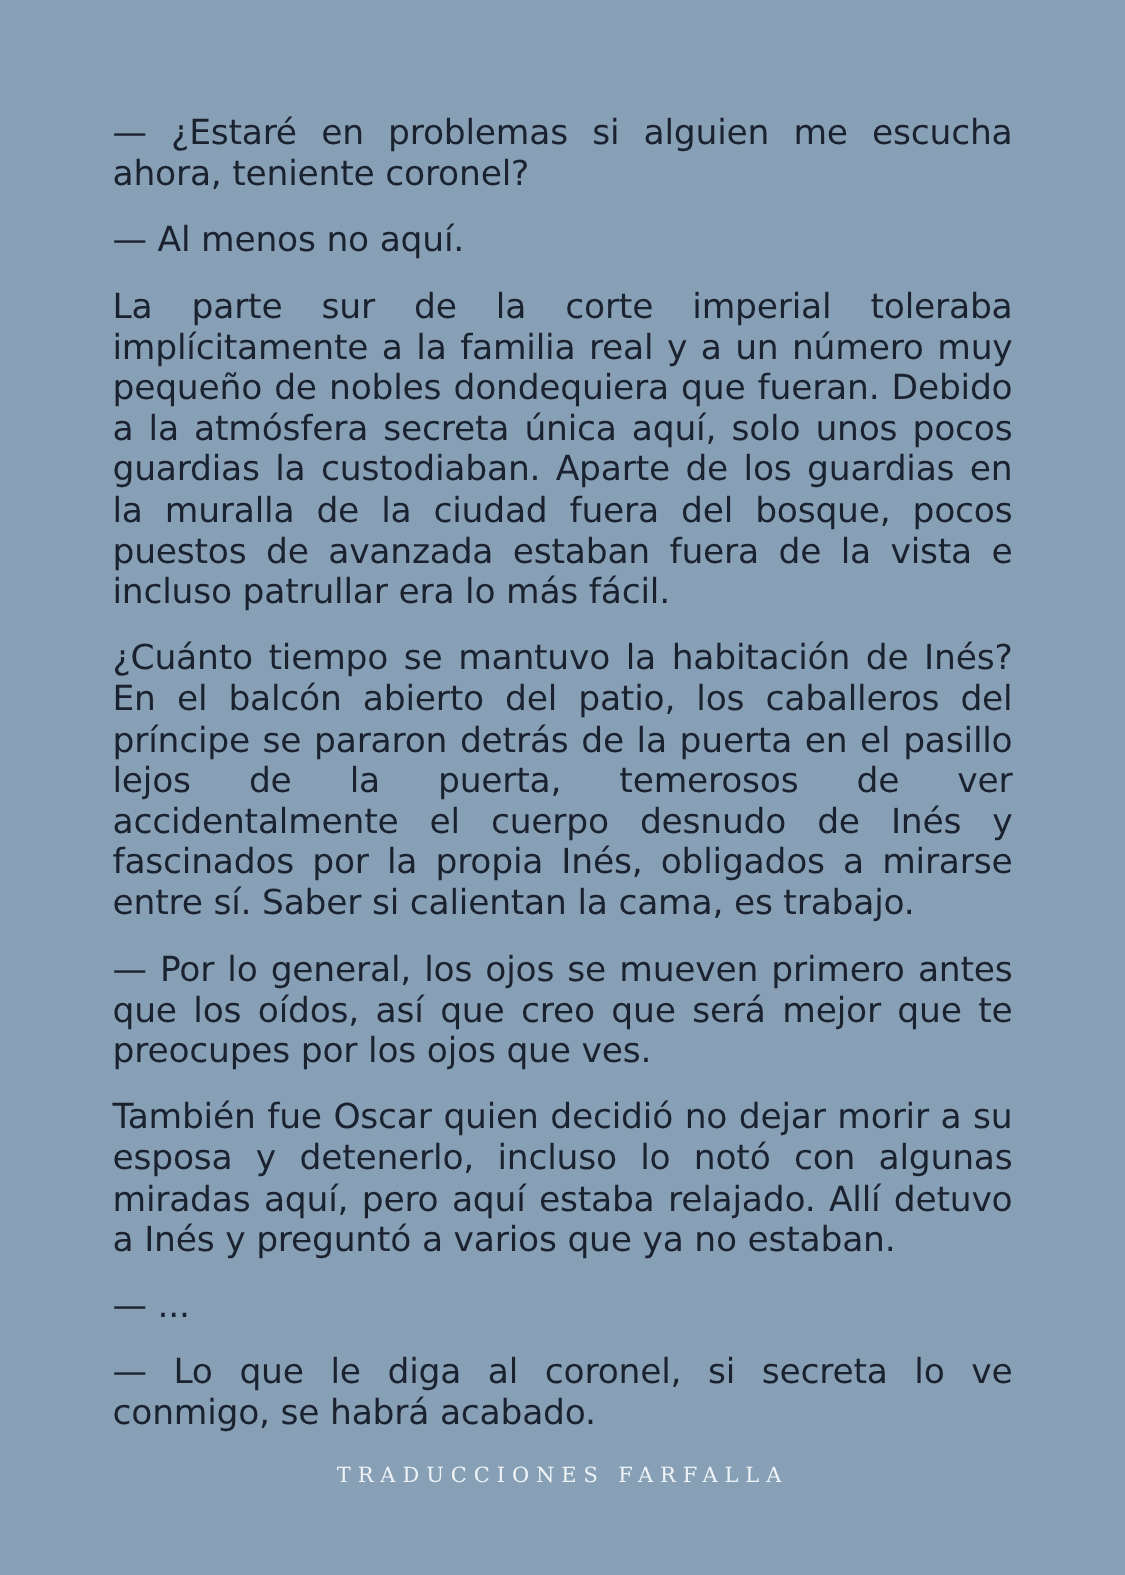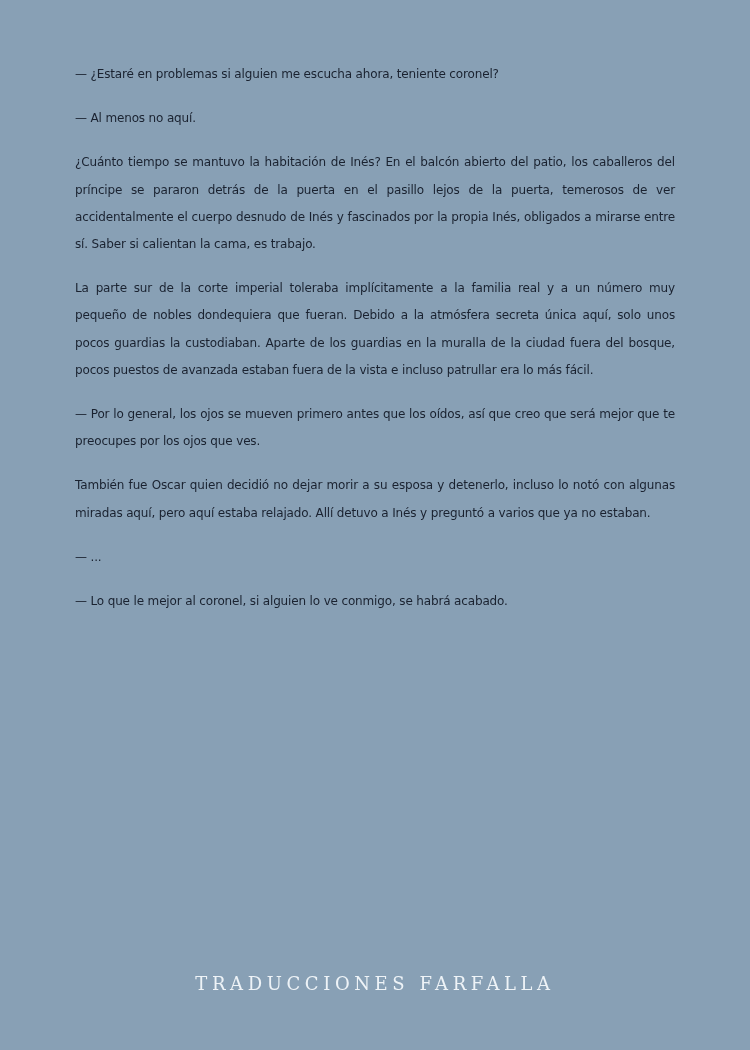--- a/index.html
+++ b/index.html
@@ -9,53 +9,53 @@
     body {
       width: 750px;
       height: 1050px;
       background: #88a0b5;
       position: relative;
       overflow: hidden;
     }
     .page {
       position: absolute;
       left: 75px;
-      top: 61px;
+      top: 76px;
       width: 600px;
       color: #1a2230;
       font-family: "DejaVu Sans", sans-serif;
-      font-size: 12px;
+      font-size: 23px;
       line-height: 27.2px;
       letter-spacing: -0.15px;
     }
     .page p {
       margin: 0 0 17px 0;
       text-align: justify;
       text-align-last: left;
     }
     .footer {
       position: absolute;
       left: 0;
       width: 750px;
       top: 974px;
       text-align: center;
       color: #eef3f7;
       font-family: "DejaVu Serif", serif;
-      font-size: 18px;
+      font-size: 14px;
       letter-spacing: 4.6px;
       line-height: 20px;
     }
   </style>
 </head>
 <body>
 
 <div class="page">
   <p>— ¿Estaré en problemas si alguien me escucha ahora, teniente coronel?</p>
   <p>— Al menos no aquí.</p>
+  <p>La parte sur de la corte imperial toleraba implícitamente a la familia real y a un número muy pequeño de nobles dondequiera que fueran. Debido a la atmósfera secreta única aquí, solo unos pocos guardias la custodiaban. Aparte de los guardias en la muralla de la ciudad fuera del bosque, pocos puestos de avanzada estaban fuera de la vista e incluso patrullar era lo más fácil.</p>
   <p>¿Cuánto tiempo se mantuvo la habitación de Inés? En el balcón abierto del patio, los caballeros del príncipe se pararon detrás de la puerta en el pasillo lejos de la puerta, temerosos de ver accidentalmente el cuerpo desnudo de Inés y fascinados por la propia Inés, obligados a mirarse entre sí. Saber si calientan la cama, es trabajo.</p>
-  <p>La parte sur de la corte imperial toleraba implícitamente a la familia real y a un número muy pequeño de nobles dondequiera que fueran. Debido a la atmósfera secreta única aquí, solo unos pocos guardias la custodiaban. Aparte de los guardias en la muralla de la ciudad fuera del bosque, pocos puestos de avanzada estaban fuera de la vista e incluso patrullar era lo más fácil.</p>
   <p>— Por lo general, los ojos se mueven primero antes que los oídos, así que creo que será mejor que te preocupes por los ojos que ves.</p>
   <p>También fue Oscar quien decidió no dejar morir a su esposa y detenerlo, incluso lo notó con algunas miradas aquí, pero aquí estaba relajado. Allí detuvo a Inés y preguntó a varios que ya no estaban.</p>
   <p>— ...</p>
-  <p>— Lo que le mejor al coronel, si alguien lo ve conmigo, se habrá acabado.</p>
+  <p>— Lo que le diga al coronel, si secreta lo ve conmigo, se habrá acabado.</p>
 </div>
 
 <div class="footer">TRADUCCIONES FARFALLA</div>
 
 </body></html>

